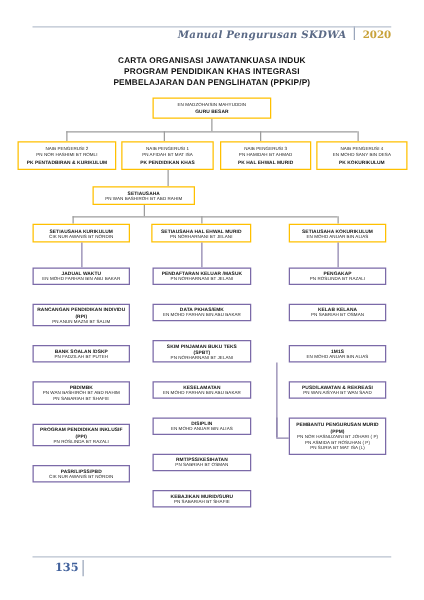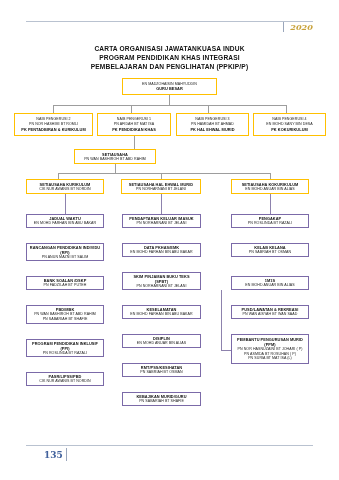--- a/index.html
+++ b/index.html
@@ -47,21 +47,20 @@
     color: #5b6a86;
     white-space: nowrap;
   }
   .hdr-sep {
     width: 1px;
     height: 11px;
     background: #9aa6bb;
   }
   .hdr-year {
     font-family: "DejaVu Serif", serif;
-    font-style: italic;
     font-weight: bold;
     font-size: 8.2px;
     color: #c8a23a;
   }
   .hdr-rule {
     position: absolute;
     left: 26px;
     right: 26px;
     top: 21px;
     height: 1px;
@@ -155,20 +154,21 @@
     background: #9aa6bb;
   }
 </style>
 </head>
 <body>
 
 <div class="page">
 
   <div class="header">
     <div class="header-inner">
+      <span class="hdr-title">Manual Pengurusan SKDWA</span>
       <span class="hdr-sep"></span>
       <span class="hdr-year">2020</span>
     </div>
   </div>
   <div class="hdr-rule"></div>
 
   <div class="chart-title">
     <div>CARTA ORGANISASI JAWATANKUASA INDUK</div>
     <div>PROGRAM PENDIDIKAN KHAS INTEGRASI</div>
     <div>PEMBELAJARAN DAN PENGLIHATAN (PPKIP/P)</div>

